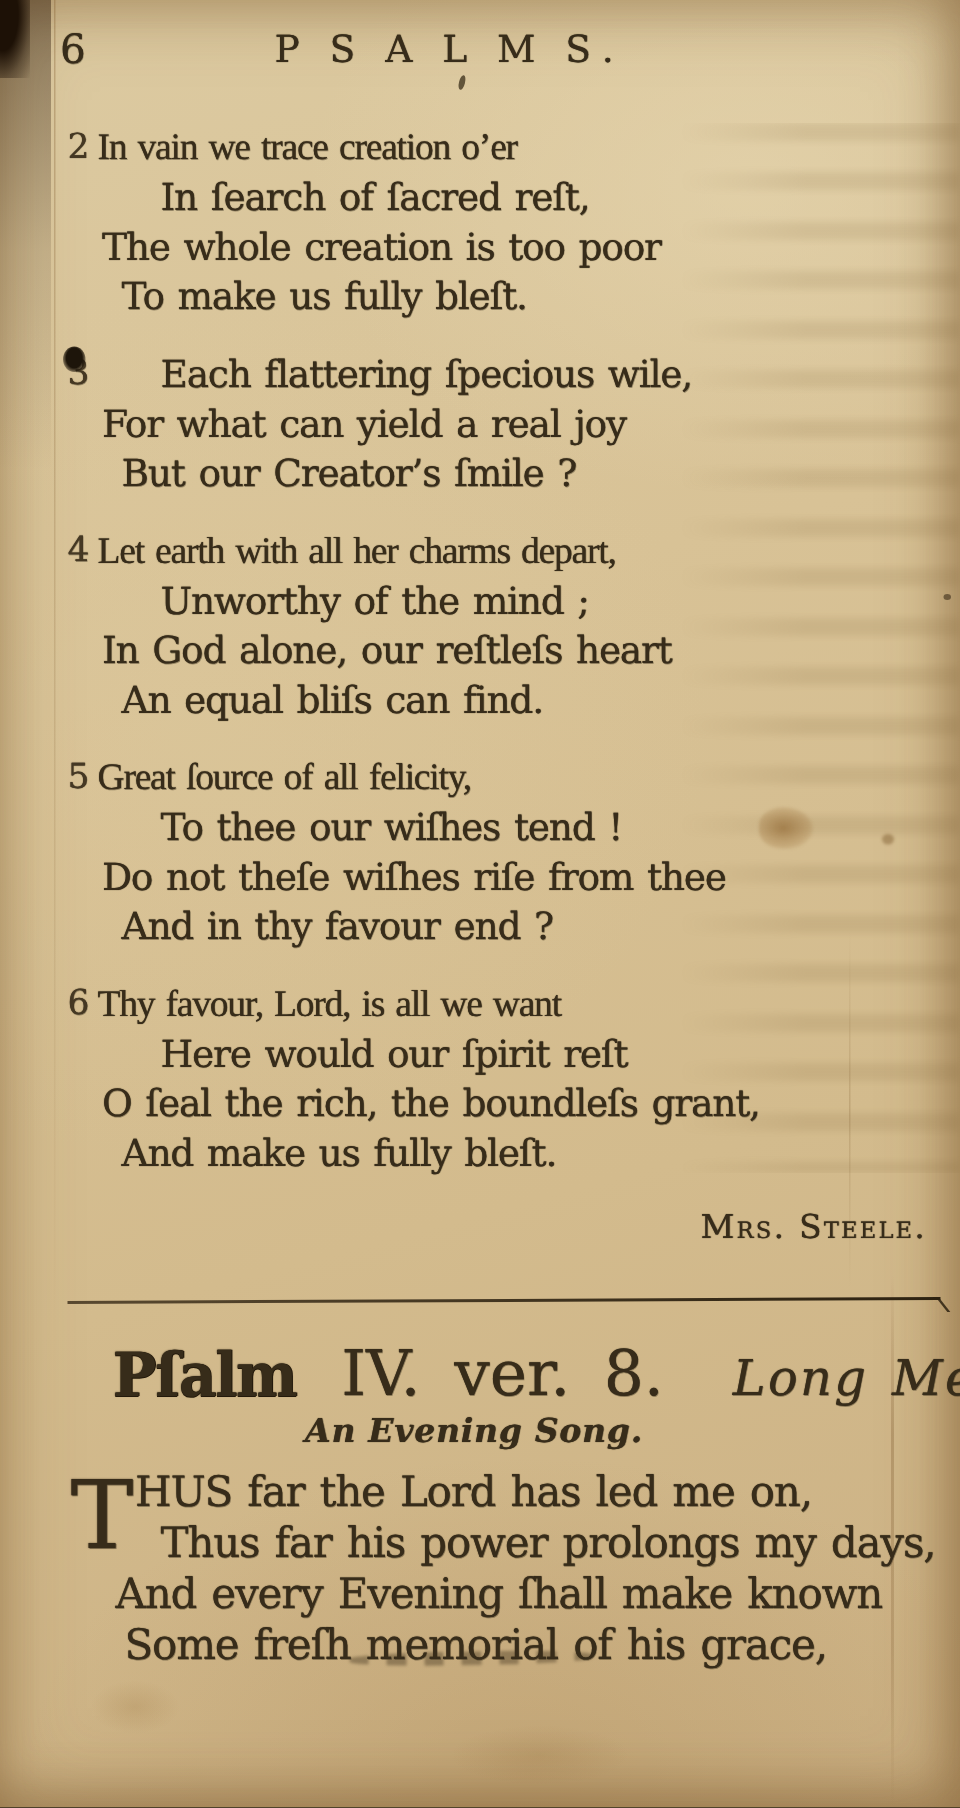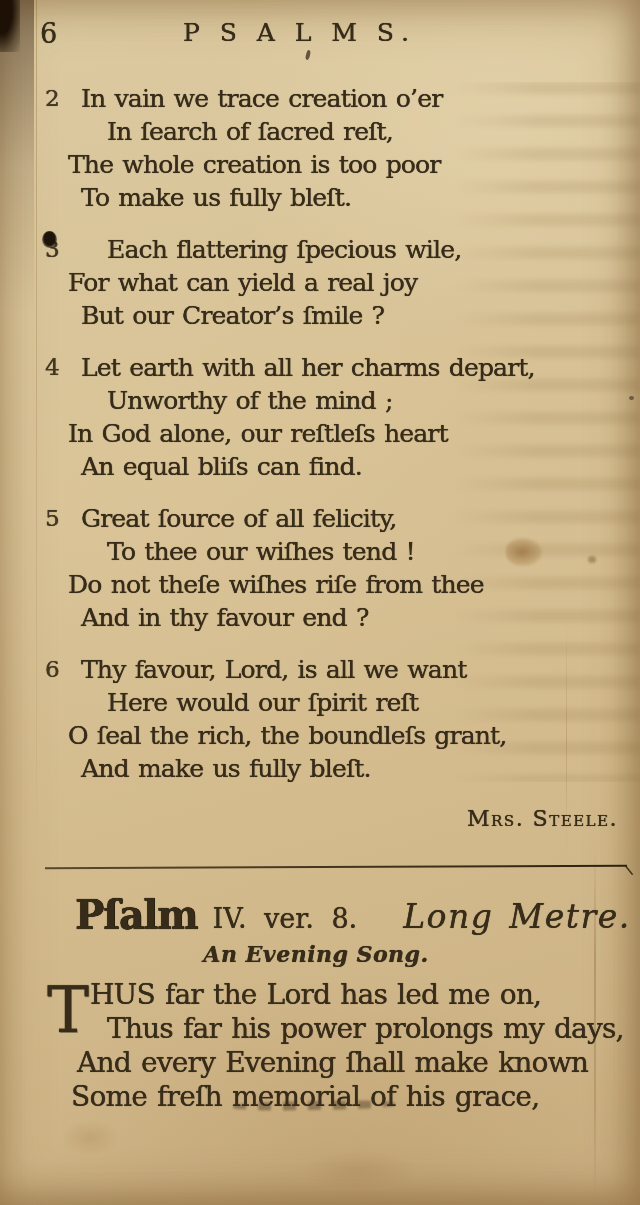--- a/index.html
+++ b/index.html
@@ -44,50 +44,50 @@
   .pagenum{position:absolute;left:40px;top:18px;font-size:27px;}
   .runhead{position:absolute;left:0;top:18px;width:600px;text-align:center;font-size:25px;letter-spacing:8px;word-spacing:-4px;}
 
   
   .verses{position:absolute;left:45px;top:82px;}
   .verse{position:relative;margin-bottom:19px;}
   .vnum{position:absolute;left:0;top:3px;font-size:23px;color:#453823;}
   .vnum.blotted::after{content:'';position:absolute;left:-3px;top:-5px;width:15px;height:17px;border-radius:50%;
     background:radial-gradient(ellipse at 50% 45%, #1d150a 50%, rgba(29,21,10,.35) 75%, transparent 100%);}
   .vline{font-size:25px;line-height:33px;letter-spacing:-0.8px;word-spacing:2px;white-space:nowrap;}
-  .l1{margin-left:36px;}
+  .l1{margin-left:20px;font-family:Liberation Serif, serif;}
   .l2{margin-left:62px;}
   .l3{margin-left:23px;}
   .l4{margin-left:36px;}
 
   .attribution{position:absolute;right:22px;top:806px;font-size:22px;font-variant:small-caps;letter-spacing:1.5px;}
 
   
   .divider{position:absolute;left:45px;top:866px;width:582px;height:2px;transform:rotate(-0.25deg);
     background:linear-gradient(90deg,rgba(58,44,24,.8),rgba(45,34,17,.9) 60%,#2d2211);}
   .divider::after{content:'';position:absolute;right:-3px;top:1px;width:9px;height:9px;
     border-right:2px solid rgba(45,34,17,.85);transform:skewX(38deg);}
 
   
   .p4head{position:absolute;left:75px;top:891px;display:flex;align-items:baseline;white-space:nowrap;}
   .p4title{font-size:39px;font-weight:bold;letter-spacing:-1px;transform:scaleY(1.04);
     text-shadow:0 0 1px #241a0c, .6px 0 0 #241a0c, 0 .5px 0 #241a0c;}
-  .p4ref{font-size:27px;margin-left:15px;word-spacing:9px;}
+  .p4ref{font-size:42px;margin-left:30px;word-spacing:9px;}
   .p4metre{font-size:33px;font-style:italic;margin-left:46px;letter-spacing:1.5px;word-spacing:4px;}
   .p4sub{position:absolute;left:0;top:941px;width:632px;text-align:center;font-size:22px;font-style:italic;font-weight:bold;letter-spacing:.5px;}
 
   
   .stanza{position:absolute;left:47px;top:978px;}
   .dropcap{position:absolute;left:0;top:6px;font-size:63px;line-height:54px;
     text-shadow:0 0 1px rgba(40,30,15,.9), .7px .7px 0 rgba(40,30,15,.4);}
   .sline{font-size:28px;line-height:34px;letter-spacing:-0.8px;word-spacing:2px;white-space:nowrap;}
   .s1{margin-left:43px;}
   .s2{margin-left:60px;}
   .s3{margin-left:30px;}
-  .s4{margin-left:24px;}
+  .s4{margin-left:36px;}
 </style>
 </head>
 <body>
 
 <div class="page">
 
   <div class="ghost"></div>
   <div class="binding"></div>
   <div class="binding-shade"></div>
   <div class="binding-corner"></div>

